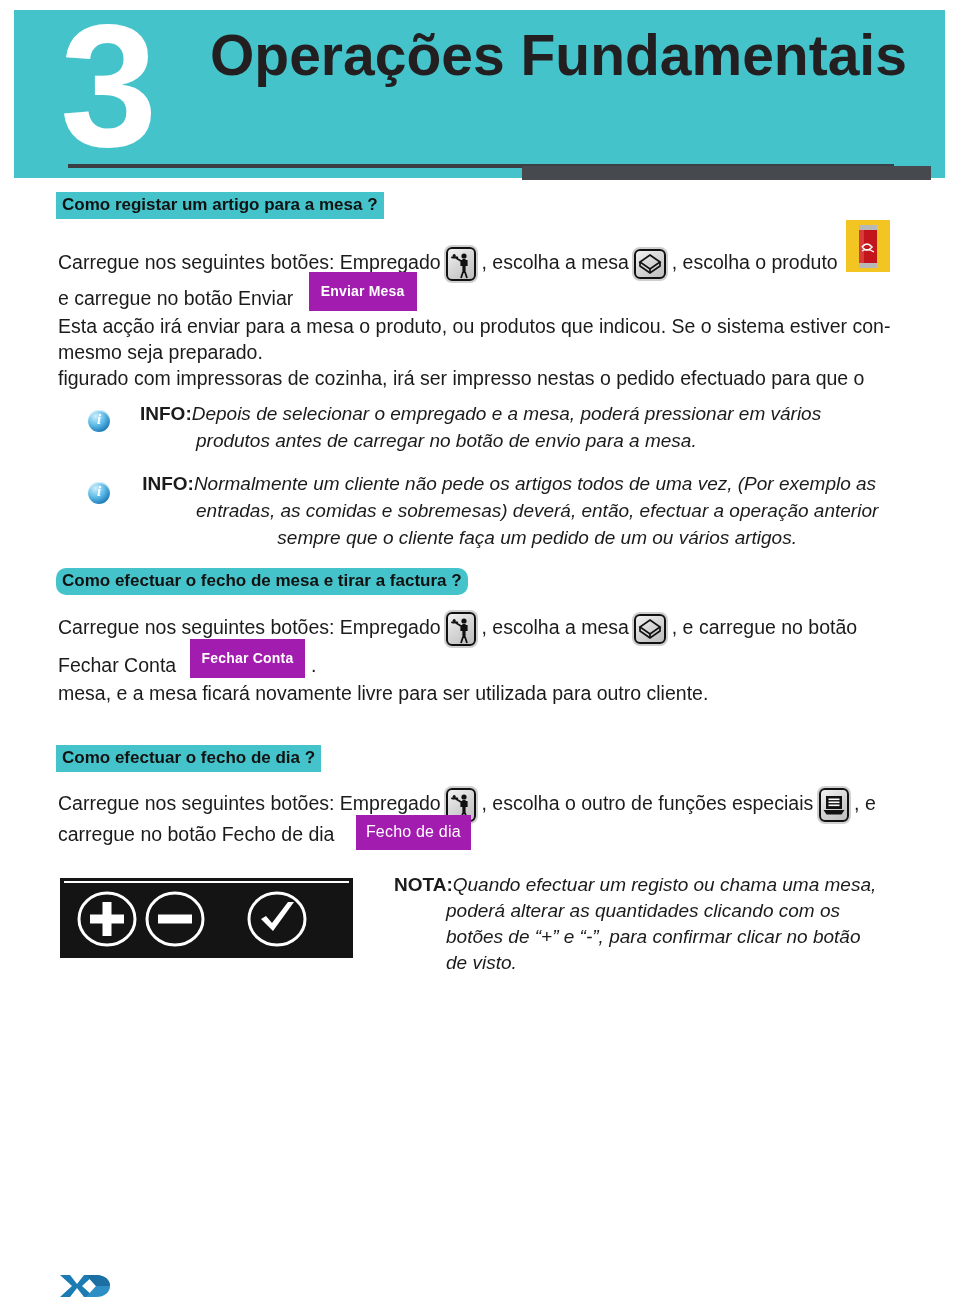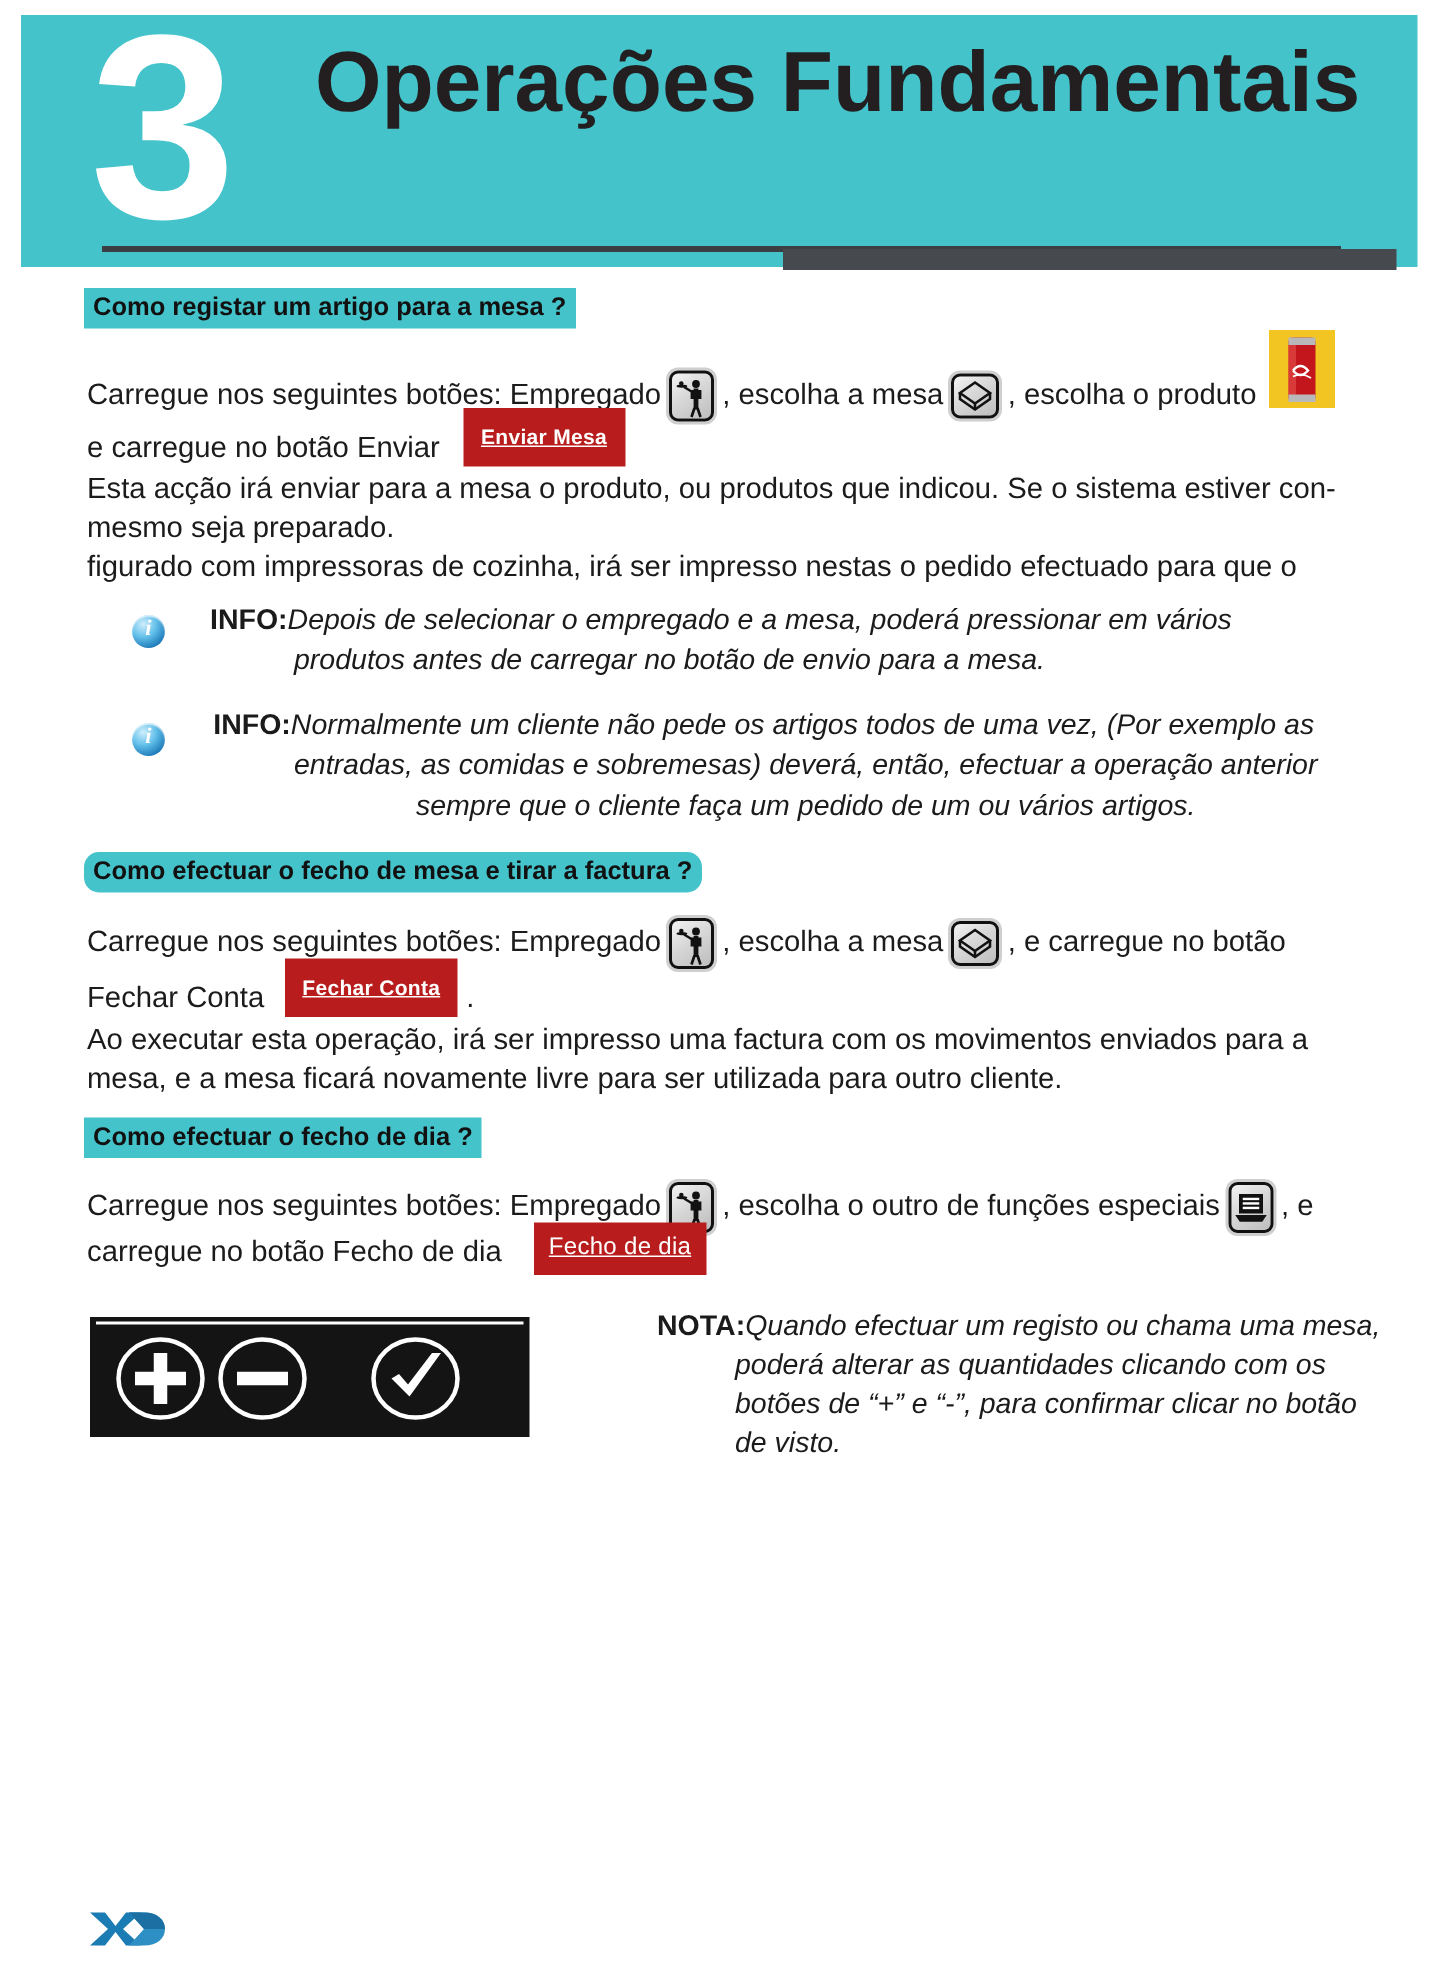--- a/index.html
+++ b/index.html
@@ -96,29 +96,28 @@
     box-shadow: 0 0 0 2px #cfcfcf;
   }
   .icon-waiter { width: 26px; height: 30px; }
   .icon-table  { width: 28px; height: 26px; }
   .icon-special{ width: 26px; height: 30px; }
   .icon-btn svg { position: absolute; left: 0; top: 0; }
 
   
   .teal-btn {
     display: inline-block;
-    background: #b91c1c;
+    background: #a21caf;
     color: #ffffff;
     font-weight: bold;
     font-size: 14px;
     letter-spacing: .2px;
     padding: 6px 12px 7px 12px;
     vertical-align: middle;
     white-space: nowrap;
-    text-decoration: underline;
   }
   .teal-btn.light { font-weight: normal; font-size: 16px; padding: 4px 10px 5px 10px; }
 
   
   .product-thumb {
     position: absolute;
     width: 44px;
     height: 52px;
     background: #f2c522;
     overflow: hidden;
@@ -170,21 +169,21 @@
   
   .nota {
     position: absolute;
     left: 394px;
     top: 872px;
     font-style: italic;
     font-size: 19px;
     line-height: 26px;
     color: #1b1b1b;
   }
-  .nota .ln { display: block; white-space: nowrap; margin-left: 44px; }
+  .nota .ln { display: block; white-space: nowrap; }
   .nota b.lbl { font-style: normal; font-weight: bold; }
   .nota .ind { padding-left: 52px; }
 
   
   .footer-logo {
     position: absolute;
     left: 58px;
     top: 1272px;
     width: 54px;
     height: 28px;
@@ -292,21 +291,20 @@
   <span>, e carregue no botão</span>
 </div>
 
 <div class="body-text" style="left:58px; top:647px;">
   <span>Fechar Conta</span>
   <span class="teal-btn" style="margin-left:8px; position:relative; top:-8px;">Fechar Conta</span>
   <span>.</span>
 </div>
 
 <div class="body-text" style="left:58px; top:680px;">
-  <span class="ln">Ao executar esta operação, irá ser impresso uma factura com os movimentos enviados para a</span>
   <span class="ln">mesa, e a mesa ficará novamente livre para ser utilizada para outro cliente.</span>
 </div>
 
 <div class="sec-heading" style="left:56px; top:745px;">Como efectuar o fecho de dia ?</div>
 
 <div class="body-text" style="left:58px; top:788px;">
   <span>Carregue nos seguintes botões:  Empregado</span>
   <span class="icon-btn icon-waiter">
     <svg width="26" height="30" viewBox="0 0 26 30" aria-hidden="true">
       <circle cx="16" cy="7" r="2.6" fill="#111"></circle>

